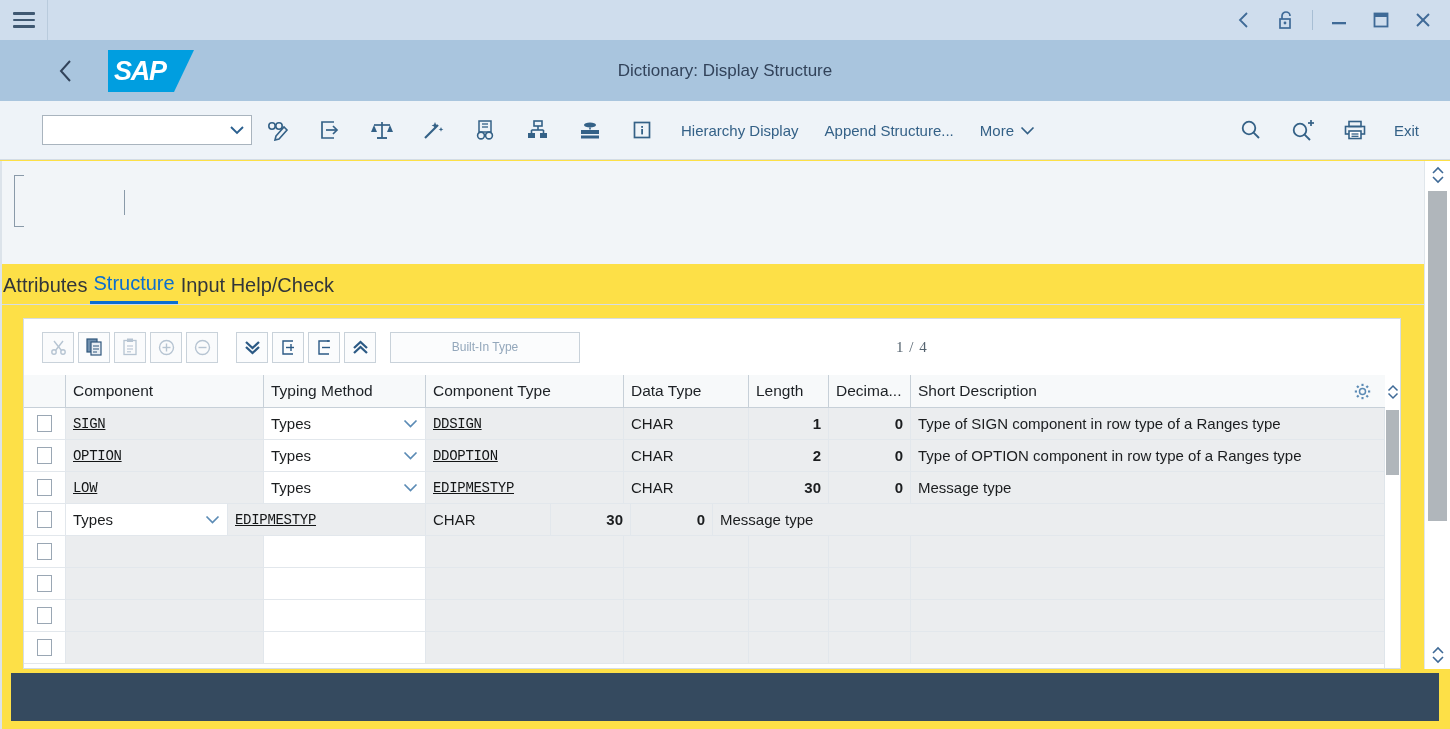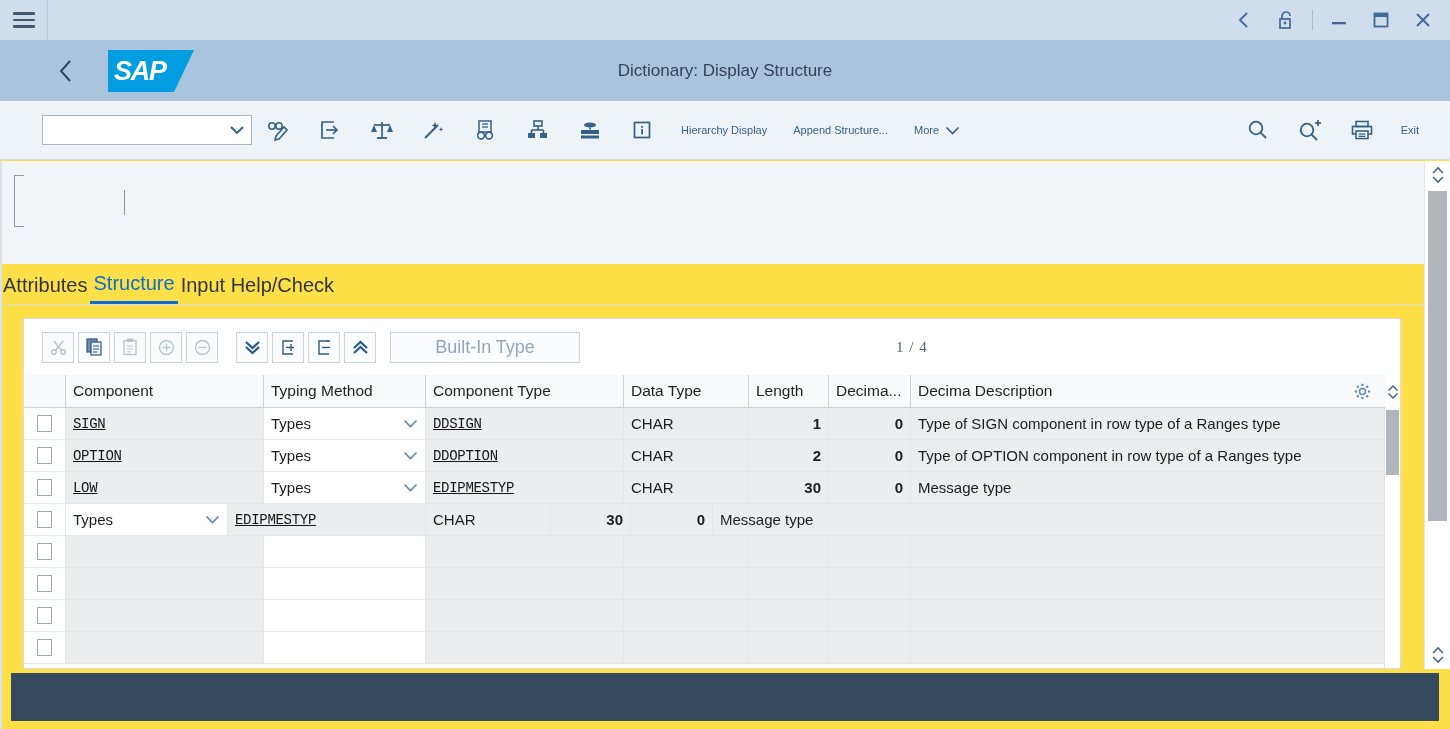--- a/index.html
+++ b/index.html
@@ -120,21 +120,21 @@
   }
   .tb-combo .val { flex: 1 1 auto; font-size: 13px; color: #32363a; }
   .tb-icon {
     width: 52px; height: 40px;
     display: flex; align-items: center; justify-content: center;
     color: #346187;
   }
   .tb-text {
     height: 40px; display: flex; align-items: center;
     padding: 0 13px;
-    font-size: 11px; color: #346187;
+    font-size: 15px; color: #346187;
     white-space: nowrap;
   }
   .tb-more { display: flex; align-items: center; gap: 6px; }
   .tb-flex { flex: 1 1 auto; }
   .tb-right-group { display: flex; align-items: center; padding-right: 18px; }
 
   
   .form-area {
     position: absolute;
     left: 0; top: 161px;
@@ -229,21 +229,21 @@
   }
   .sq-btn.disabled { color: #b6c4d2; background: #fafbfc; }
   .sq-btn.gapleft { margin-left: 14px; }
   .builtin-btn {
     height: 31px; min-width: 190px;
     border: 1px solid #c9d2da;
     background: #fbfcfd;
     display: flex; align-items: center; justify-content: center;
     box-sizing: border-box;
     margin-left: 10px;
-    font-size: 18px; color: #93a7bb;
+    font-size: 12px; color: #93a7bb;
     padding: 0 18px;
   }
   .pager {
     margin-left: 316px;
     font-size: 15px; color: #55636f;
     letter-spacing: 1px;
     font-family: "Liberation Serif", serif;
   }
 
   
@@ -692,21 +692,21 @@
 
       <div class="row head">
         <div class="cell c-check"></div>
         <div class="cell c-comp">Component</div>
         <div class="cell c-type">Typing Method</div>
         <div class="cell c-ctype">Component Type</div>
         <div class="cell c-dtype">Data Type</div>
         <div class="cell c-len" style="justify-content:flex-start">Length</div>
         <div class="cell c-dec" style="justify-content:flex-start">Decima...</div>
         <div class="cell c-desc">
-          <span>Decima Description</span>
+          <span>Short Description</span>
           <span style="padding-right:22px;">
             <svg width="17" height="17" viewBox="0 0 17 17">
               <circle cx="8.5" cy="8.5" r="3" fill="none" stroke="#5b8bb5" stroke-width="1.5"></circle>
               <g stroke="#5b8bb5" stroke-width="2.1">
                 <line x1="8.5" y1="0.8" x2="8.5" y2="3"></line>
                 <line x1="8.5" y1="14" x2="8.5" y2="16.2"></line>
                 <line x1="0.8" y1="8.5" x2="3" y2="8.5"></line>
                 <line x1="14" y1="8.5" x2="16.2" y2="8.5"></line>
                 <line x1="3" y1="3" x2="4.6" y2="4.6"></line>
                 <line x1="12.4" y1="12.4" x2="14" y2="14"></line>

